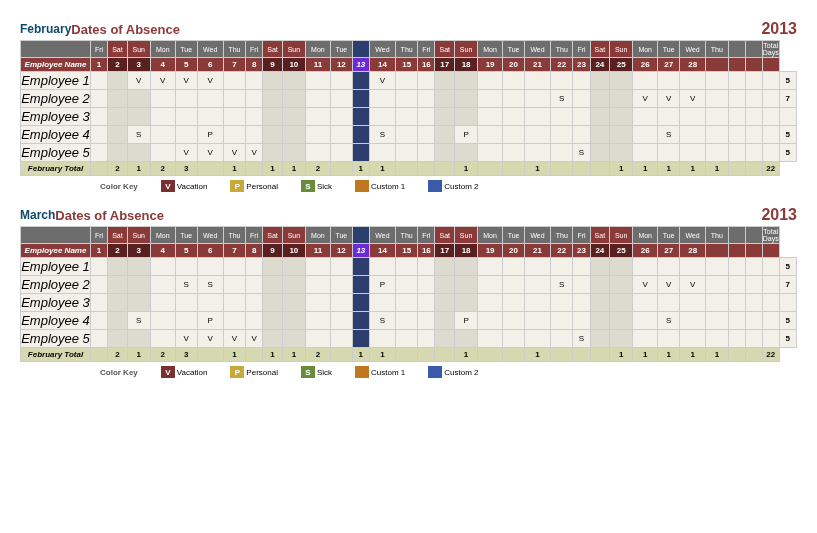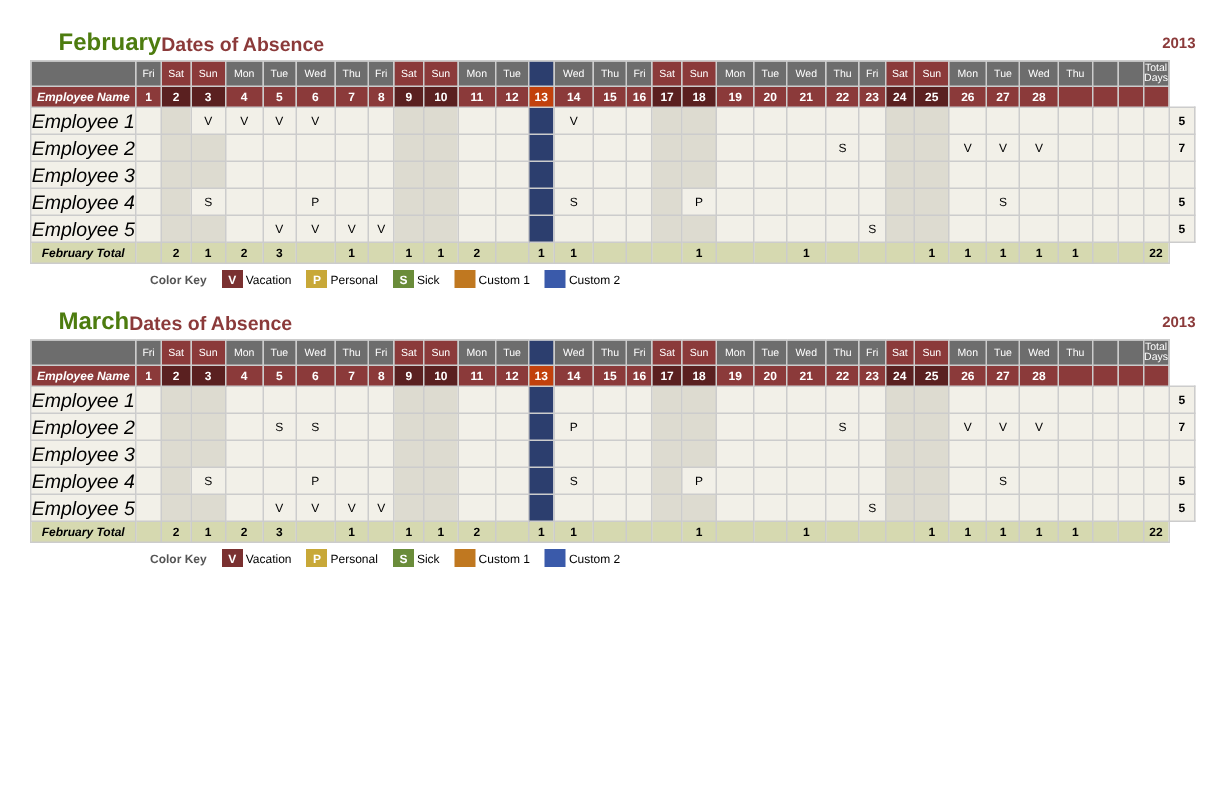--- a/index.html
+++ b/index.html
@@ -21,34 +21,33 @@
     .schedule-block {
       margin-bottom: 14px;
     }
     .block-header {
       display: flex;
       align-items: center;
       justify-content: space-between;
       margin-bottom: 2px;
     }
     .month-title {
-      font-size: 16px;
+      font-size: 12px;
       font-weight: bold;
-      color: #4d7c0f;
-      margin-left: 19px;
+      color: #0c4a6e;
     }
     .dates-of-absence-label {
       font-size: 13px;
       font-weight: bold;
       color: #8B3A3A;
       text-align: left;
       flex: 1;
     }
     .year-label {
-      font-size: 10px;
+      font-size: 16px;
       font-weight: bold;
       color: #8B3A3A;
     }
     .calendar-table {
       width: 100%;
       border-collapse: collapse;
       font-size: 8px;
       padding-left: 18px;
     }
     .calendar-table th, .calendar-table td {
@@ -71,22 +70,23 @@
     .header-row-dates th {
       background: #8B3A3A;
       color: #fff;
       font-weight: bold;
       font-size: 8px;
     }
     .header-row-dates th.weekend-date {
       background: #5a2020;
     }
     .header-row-dates th.week13 {
-      background: #c2410c;
+      background: #6d28d9;
       color: #fff;
+      font-style: italic;
     }
     .header-row-days th.week13 {
       background: #2c3e6e;
     }
     .name-col {
       width: 70px;
       text-align: right;
       padding-right: 4px;
       background: #e8e8e0;
       font-style: italic;
@@ -112,21 +112,21 @@
     .row-employee td.weekend-cell {
       background: #dddbd0;
     }
     .cell-week13 {
       background: #2c3e6e !important;
       color: #fff;
     }
     .color-key {
       display: flex;
       align-items: center;
-      gap: 10px;
+      gap: 23px;
       margin-top: 4px;
       padding-left: 80px;
       font-size: 8px;
     }
     .key-label {
       font-weight: bold;
       color: #555;
     }
     .key-item {
       display: flex;

